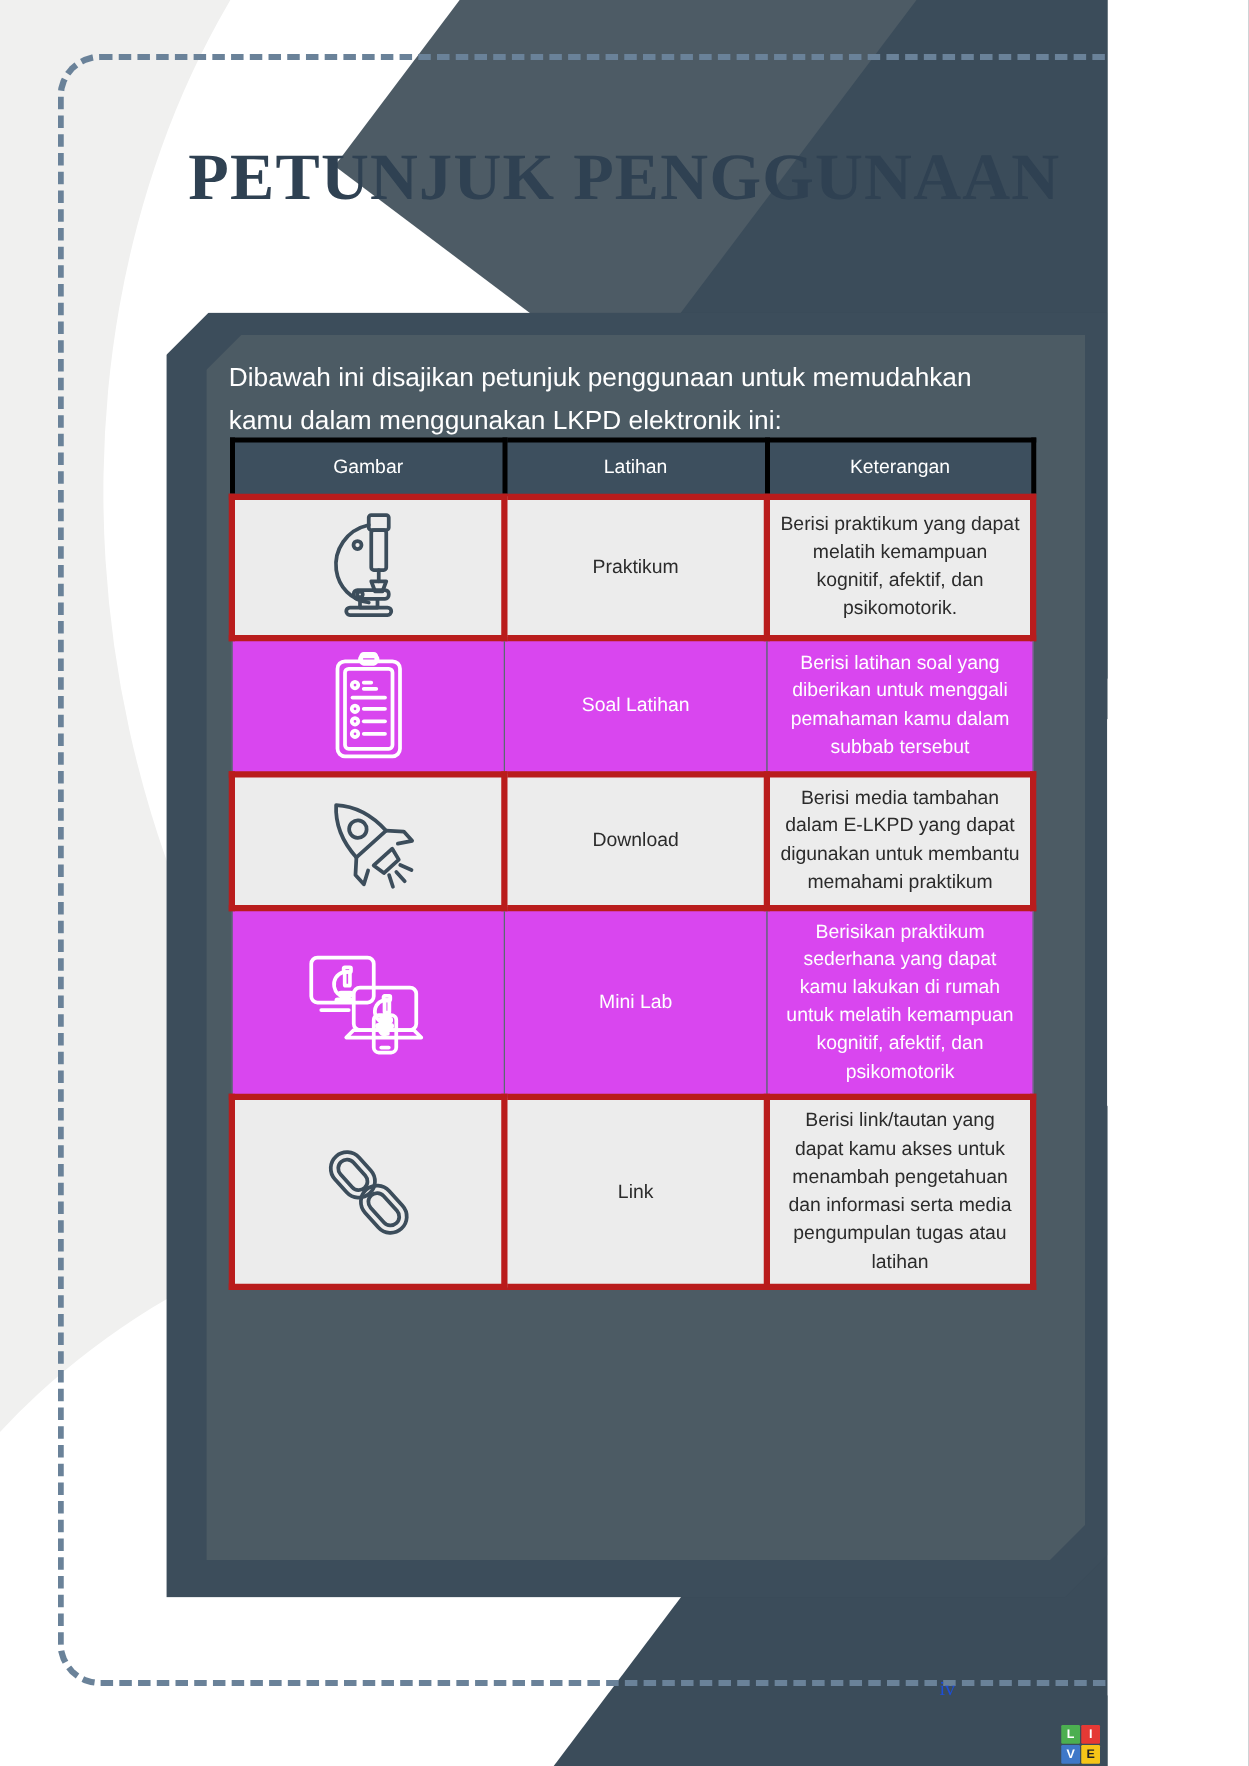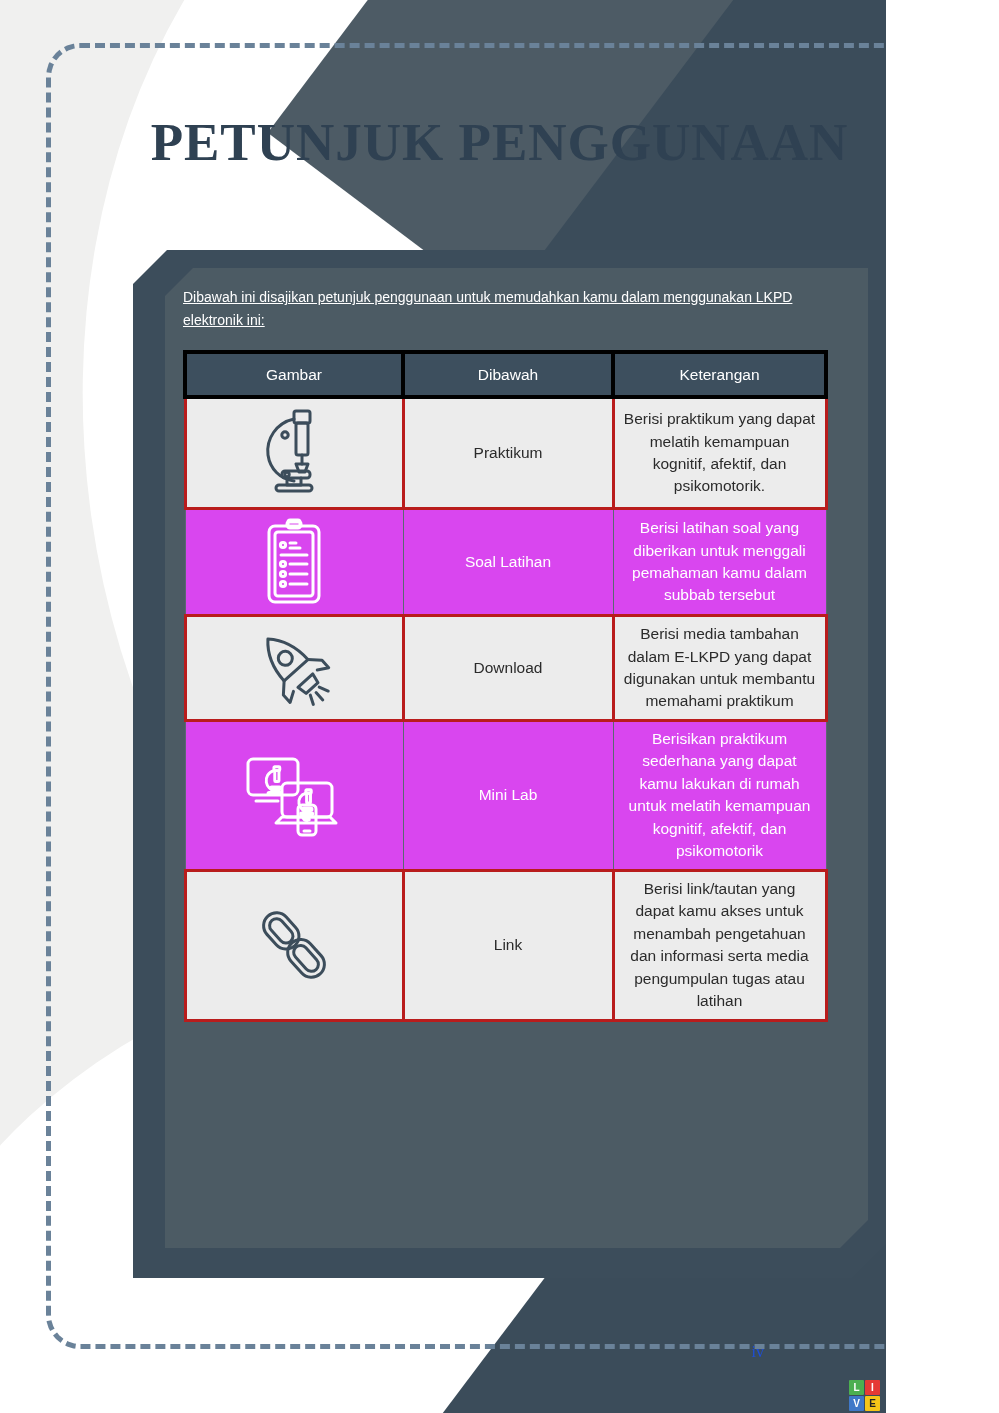--- a/index.html
+++ b/index.html
@@ -137,23 +137,22 @@
     clip-path: polygon(28px 0, 100% 0, 100% calc(100% - 28px), calc(100% - 28px) 100%, 0 100%, 0 28px);
   }
 
   .intro {
     position: absolute;
     left: 183px;
     top: 286px;
     width: 645px;
     z-index: 8;
     color: #ffffff;
-    font-size: 14px;
+    font-size: 21px;
     line-height: 1.62;
-    text-decoration: underline;
   }
 
   
   .guide-table {
     position: absolute;
     left: 183px;
     top: 350px;
     width: 641px;
     z-index: 8;
     border-collapse: collapse;
@@ -172,21 +171,21 @@
   .guide-table td {
     text-align: center;
     vertical-align: middle;
     font-size: 15.5px;
     padding: 6px 8px;
   }
   .col-img   { width: 218px; }
   .col-label { width: 210px; }
   .col-desc  { width: 213px; }
 
-  tr.row-light td { background: #ececec; color: #2b2b2b; border: 3px solid #b91c1c; }
+  tr.row-light td { background: #ececec; color: #2b2b2b; border: 5px solid #b91c1c; }
   tr.row-dark  td { background: #d946ef; color: #ffffff; border: 1px solid #5a6872; }
 
   .desc { line-height: 1.45; }
   .label-cell { font-size: 16px; }
 
   .icon-cell { padding: 10px 0; }
   .icon-cell svg { display: block; margin: 0 auto; }
 
   
   .page-num {
@@ -260,21 +259,21 @@
 
   <table class="guide-table">
     <colgroup>
       <col class="col-img">
         <col class="col-label">
         <col class="col-desc">
     </colgroup>
     <thead>
       <tr>
         <th>Gambar</th>
-        <th>Dibawah</th>
+        <th>Latihan</th>
         <th>Keterangan</th>
       </tr>
     </thead>
     <tbody>
 
       <tr class="row-light">
         <td class="icon-cell">
           <span>
             <svg width="76" height="96" viewBox="0 0 76 96" fill="none" stroke="#3c4d5b" stroke-width="3" stroke-linecap="round" stroke-linejoin="round">
               <rect x="38" y="6" width="16" height="12" rx="2"></rect>

